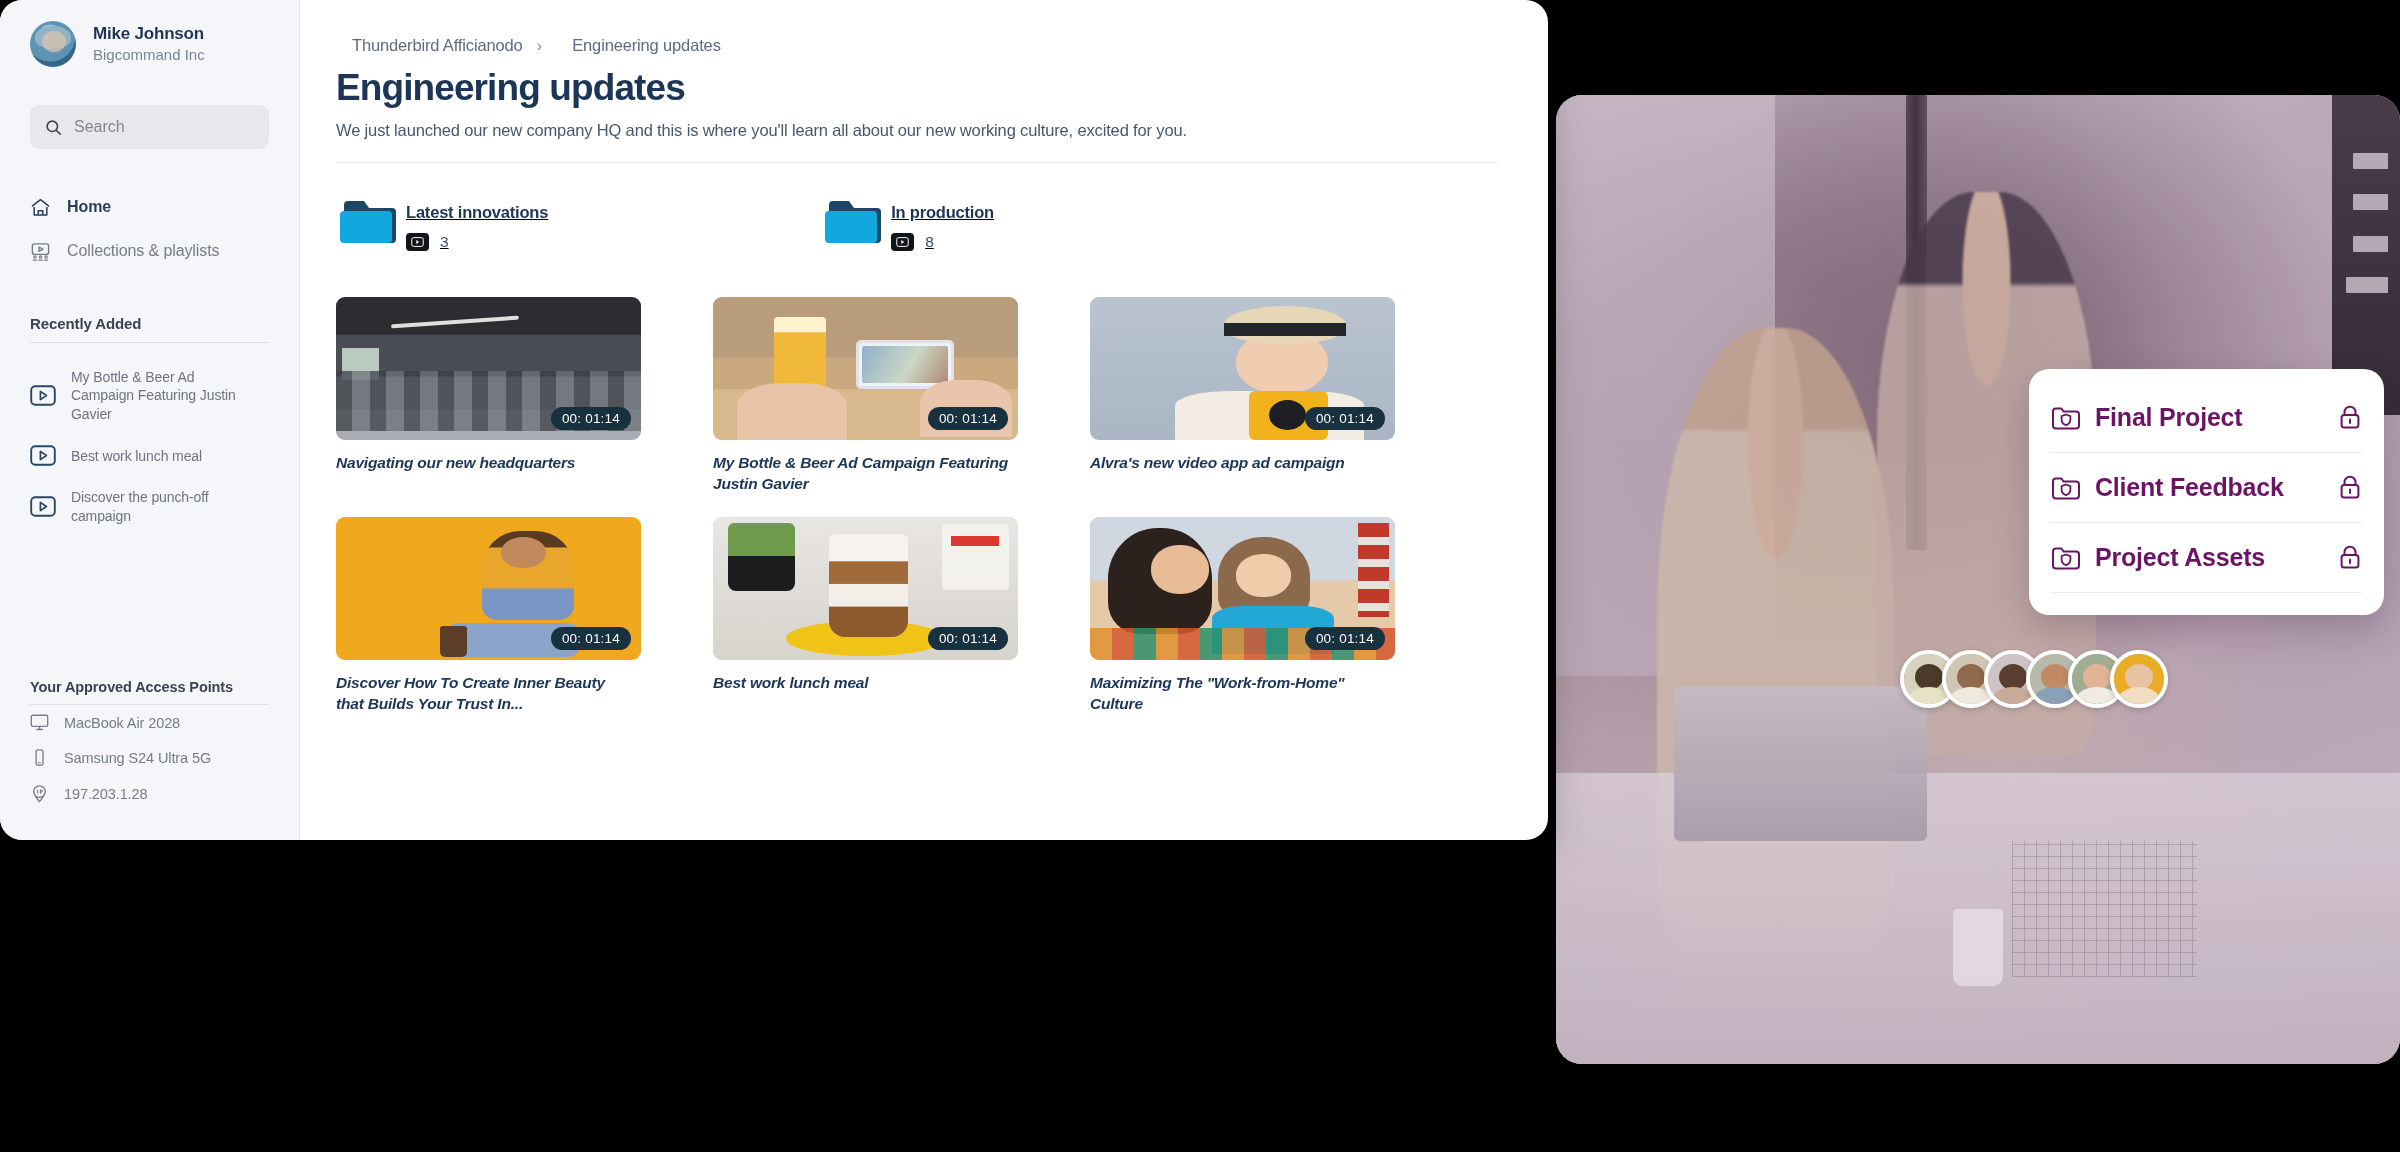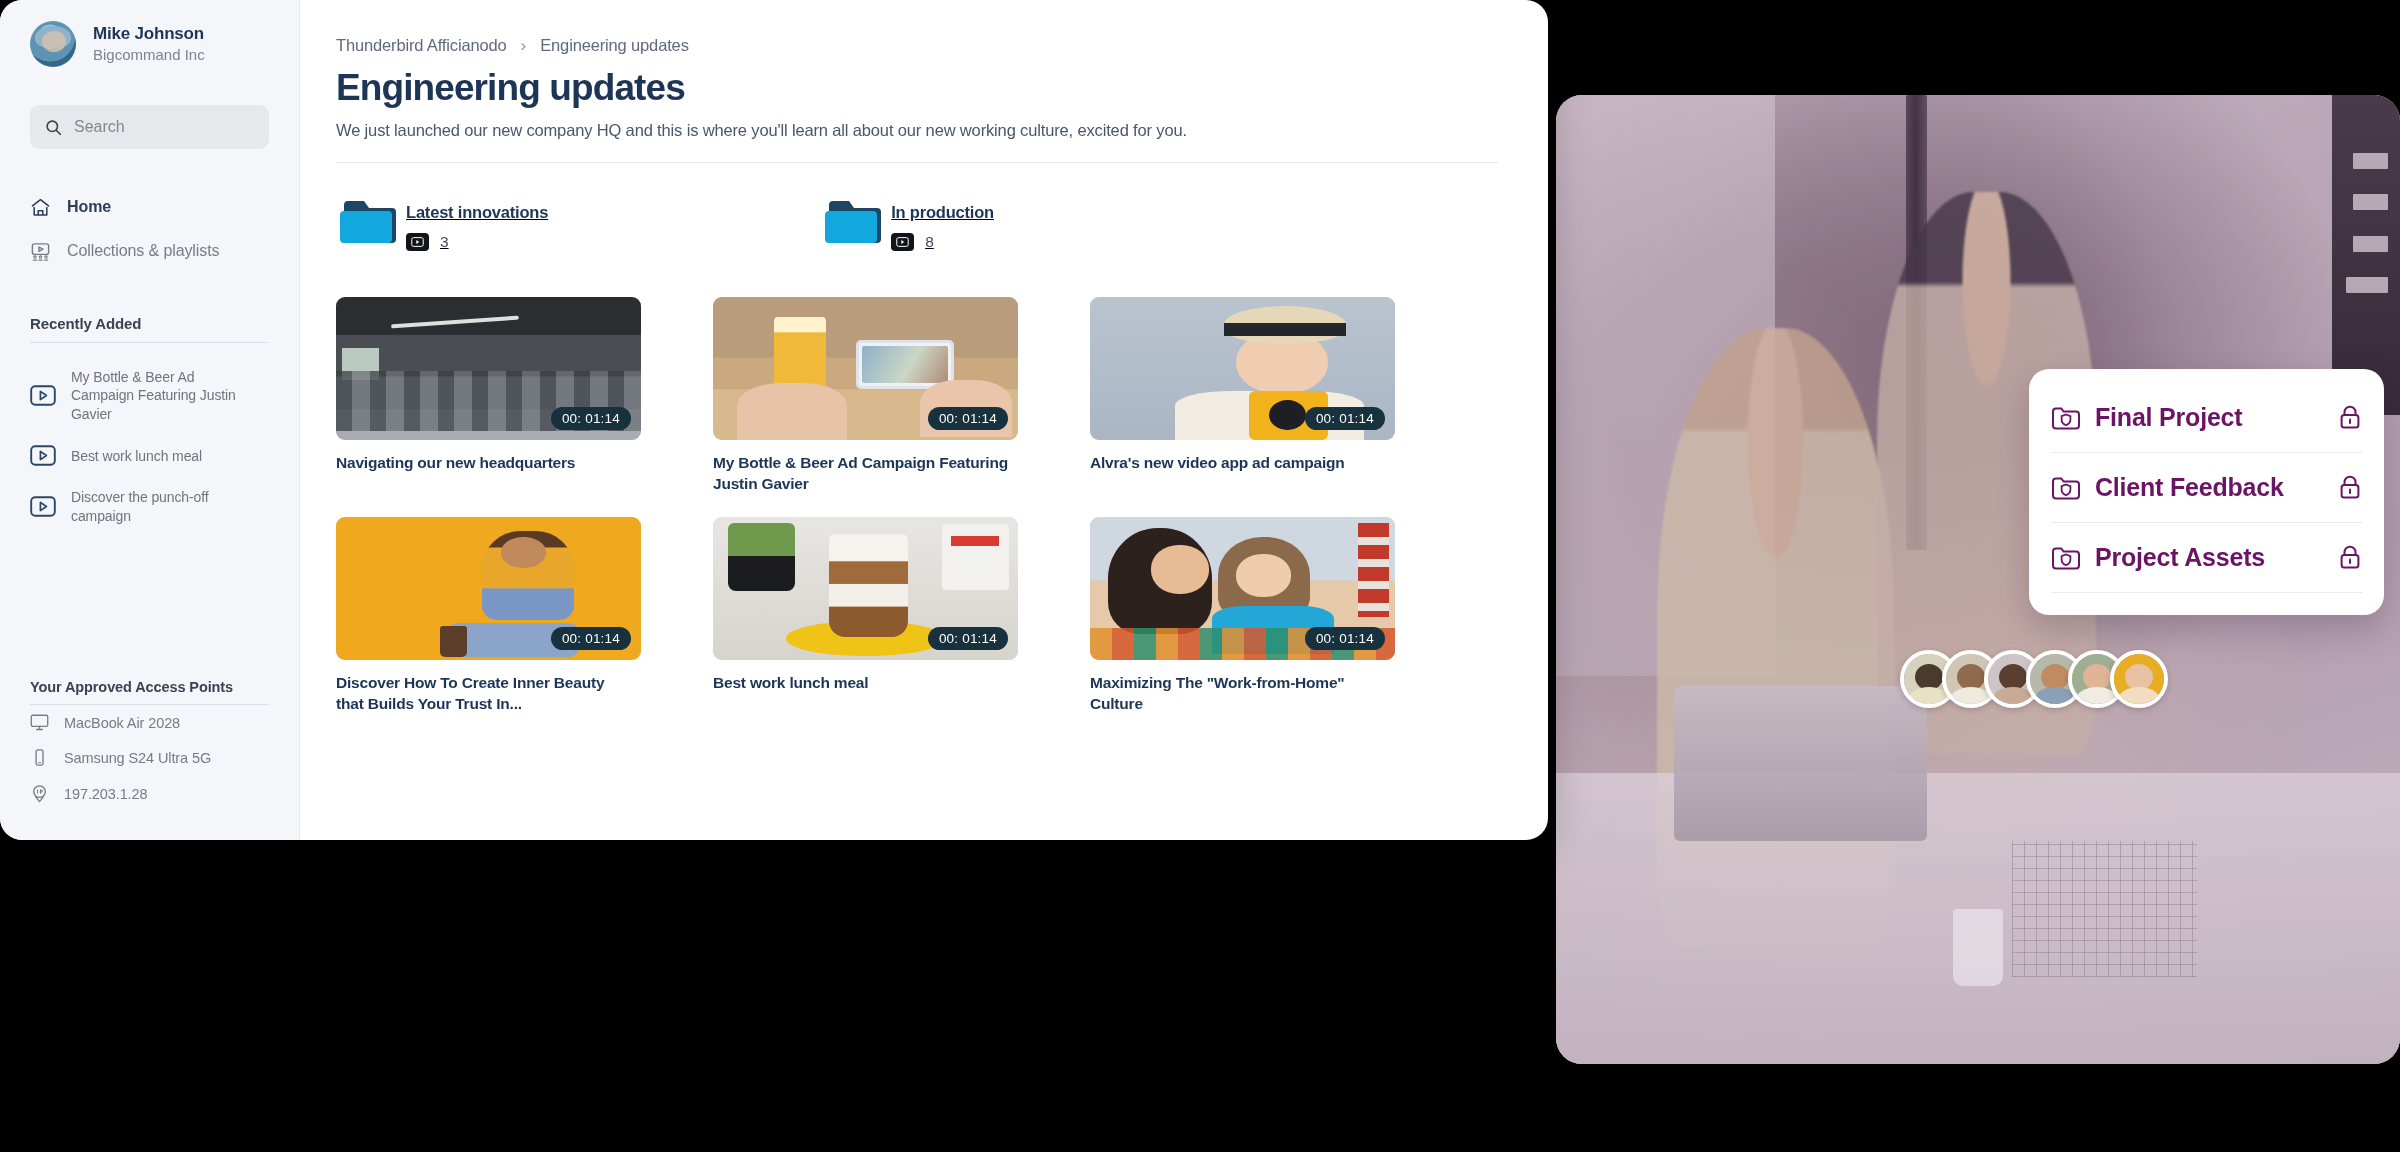--- a/index.html
+++ b/index.html
@@ -176,21 +176,21 @@
 
   .access { position: absolute; left: 30px; right: 30px; bottom: 28px; }
   .access-head { font-size: 14.5px; font-weight: 700; color: #3a4353; letter-spacing:-.1px;}
   .access-rule { height: 1px; background: #dcdfe6; margin-top: 9px; }
   .access-item { display: flex; align-items: center; gap: 15px; padding: 9px 0; }
   .access-label { font-size: 14.5px; color: #767c88; letter-spacing:-.1px;}
 
   
   .main { flex: 1; padding: 36px 50px 0 36px; overflow: hidden; }
   .breadcrumb { display: flex; align-items: center; gap: 14px; }
-  .bc-item { font-size: 16.5px; color: #5f6a7d; letter-spacing:-.15px;}
+  .bc-item { font-size: 16.5px; color: #5f6a7d; letter-spacing:-.15px;margin-left:16px;}
   .bc-sep { color: #8b94a3; font-size: 17px; line-height: 1; }
   .page-title {
     margin-top: 12px;
     font-size: 37px; font-weight: 700; color: #1d3557; letter-spacing: -.9px;
   }
   .page-sub {
     margin-top: 12px;
     font-size: 16.5px; color: #49566c; letter-spacing:-.15px;
   }
   .rule { height: 1px; background: #e6e8ed; margin-top: 22px; }
@@ -226,20 +226,21 @@
     position: absolute; right: 10px; bottom: 10px;
     background: #17313f; color: #ffffff;
     font-size: 13.5px; border-radius: 14px;
     padding: 4px 11px; letter-spacing: .2px;
   }
   .card-title {
     margin-top: 13px;
     font-size: 15.5px; font-weight: 700; color: #1d3557;
     line-height: 1.35; letter-spacing: -.2px;
     max-width: 300px;
+    font-style: italic;
   }
 
   
   .t-office { background:
       linear-gradient(180deg,#2b2d31 0 26%, #4a4d54 27% 55%, #8e9197 56% 78%, #a9acb2 79% 100%);
     position:absolute; inset:0; }
   .t-office .strip { position:absolute; left:18%; top:16%; width:42%; height:3%;
     background:#f2f4f0; opacity:.9; transform:rotate(-4deg); border-radius:2px;}
   .t-office .desks { position:absolute; left:0; bottom:6%; width:100%; height:42%;
     background:repeating-linear-gradient(90deg,#3b3f46 0 16px,#6b7078 16px 34px);

